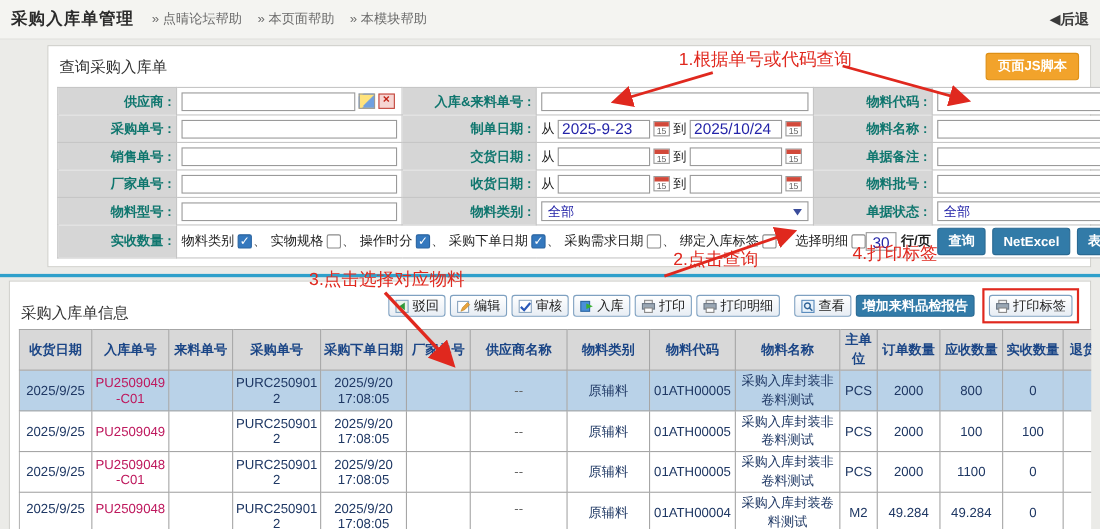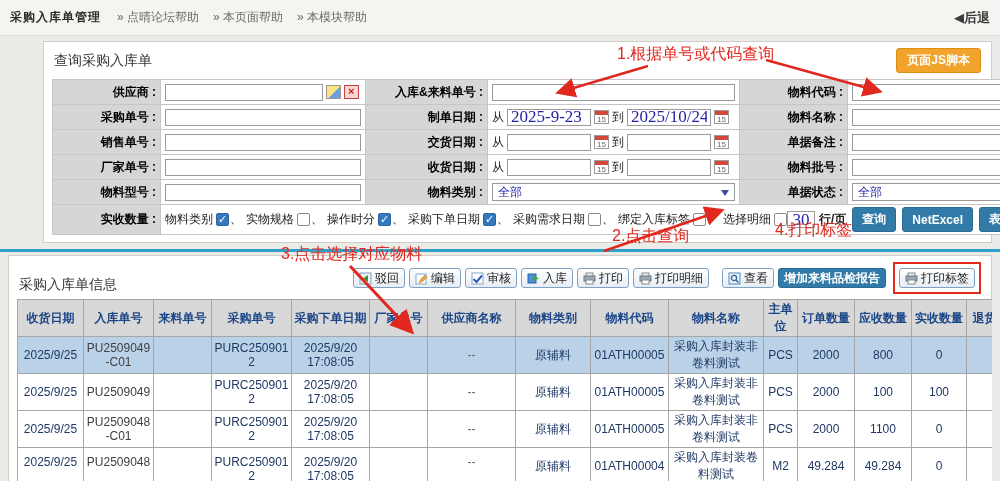--- a/index.html
+++ b/index.html
@@ -5,41 +5,41 @@
   * { box-sizing: border-box; }
   html,body { margin:0; padding:0; }
   body {
     width:1000px; height:481px; overflow:hidden; position:relative;
     background:#EBEBE8; color:#222;
     font-family:"Liberation Sans","DejaVu Sans",sans-serif; font-size:12px;
   }
   
   .topbar { height:36px; background:#F4F4F1; border-bottom:1px solid #E0E0DC;
             display:flex; align-items:center; padding:0 10px; }
-  .tb-title { font-size:12px; font-weight:bold; color:#2b2b2b; letter-spacing:1px; }
+  .tb-title { font-size:15px; font-weight:bold; color:#2b2b2b; letter-spacing:1px; }
   .hlinks { margin-left:16px; display:flex; gap:14px; }
   .hlink { color:#6b6b6b; font-size:12px; cursor:pointer; }
   .tb-right { margin-left:auto; display:flex; align-items:center; gap:12px; }
   .back { font-weight:bold; color:#3a3a3a; font-size:13px; cursor:pointer; }
   .crumbs { color:#999; font-size:12px; display:flex; gap:6px; }
   .crumb { cursor:pointer; }
   
   .panel { background:#fff; border:1px solid #CFCFCA; margin:5px 8px 0 8px; }
   #query-panel { padding:4px 8px 7px 8px;margin-left:43px; }
   .p1head { display:flex; align-items:center; justify-content:space-between; padding:2px 2px 6px 2px; }
   .ptitle { font-size:14px; color:#333; }
   .js-btn { background:#F2A32B; color:#fff; border:1px solid #DD8F15; border-radius:3px;
             padding:3px 10px; font-size:12px; font-weight:bold; cursor:pointer; }
   
   table.qform { border-collapse:collapse; width:100%; table-layout:fixed; }
   .qform td { border:1px solid #C6C6C6; padding:2px 4px; height:25px; overflow:hidden; }
-  td.lbl { background:#D6D6D6; text-align:right; font-weight:bold; color:#000000; white-space:nowrap; }
+  td.lbl { background:#D6D6D6; text-align:right; font-weight:bold; color:#0f766e; white-space:nowrap; }
   td.fld { background:#fff; }
-  .fld input[type=text] { height:17px; border:1px solid #9a9a9a; font-size:17px; color:#2424A8;
-                          padding:0 3px; font-family:Liberation Serif, serif; vertical-align:middle; }
+  .fld input[type=text] { height:17px; border:1px solid #9a9a9a; font-size:14px; color:#2424A8;
+                          padding:0 3px; font-family:Liberation Sans, sans-serif; vertical-align:middle; }
   .w-full { width:100%; }
   .fldflex { display:flex; align-items:center; gap:3px; }
   .mini-ic { width:15px; height:14px; display:inline-block; flex:0 0 auto; cursor:pointer;
              border:1px solid #999; position:relative; }
   .ic-pick { background:linear-gradient(135deg,#FFE37C 55%,#6FA0E0 55%); }
   .ic-clear { background:#F6D5D2; border-color:#C3443A; }
   .ic-clear::after { content:"×"; color:#C02417; font-weight:bold; font-size:11px;
                      position:absolute; left:3px; top:-1px; }
   .cal { width:15px; height:14px; border:1px solid #9a9a9a; background:#fff; display:inline-block;
          position:relative; flex:0 0 auto; cursor:pointer; }
@@ -81,21 +81,21 @@
   
   .gridwrap { width:975px; overflow:hidden; }
   #grid { border-collapse:collapse; table-layout:fixed; width:1009px; }
   #grid th { background:#D8D8D8; border:1px solid #A6A6A6; color:#1A4586; font-weight:bold;
              font-size:12px; height:25px; padding:1px 1px; }
   #grid td { border:1px solid #A6A6A6; text-align:center; color:#1F3864; font-size:12px;
              padding:1px 1px; height:27px; background:#fff; word-wrap:break-word; }
   #grid tr.sel td { background:#B9D2E8; }
   #grid td.dim { color:#666; }
   #grid td.merged { vertical-align:top; padding-top:7px; }
-  a.lnk { color:#404040; text-decoration:none; cursor:pointer; }
+  a.lnk { color:#be185d; text-decoration:none; cursor:pointer; }
   
   .ann { position:absolute; color:#E0281E; font-size:16px; z-index:20; white-space:nowrap; }
   #ann1 { left:617px; top:44px; }
   #ann2 { left:612px; top:226px; }
   #ann3 { left:281px; top:244px; }
   #ann4 { left:775px; top:220px; }
   .overlay { position:absolute; left:0; top:0; z-index:19; pointer-events:none; }
 </style>
 </head>
 <body>

